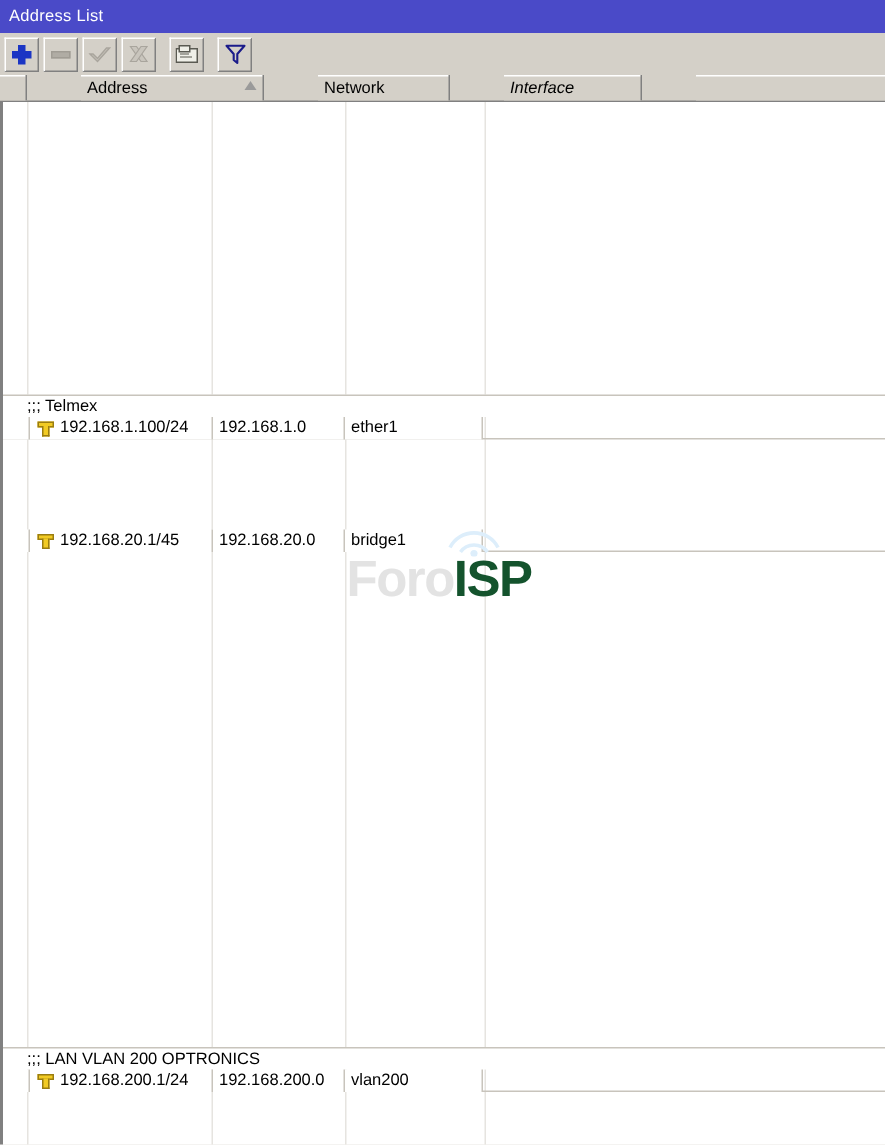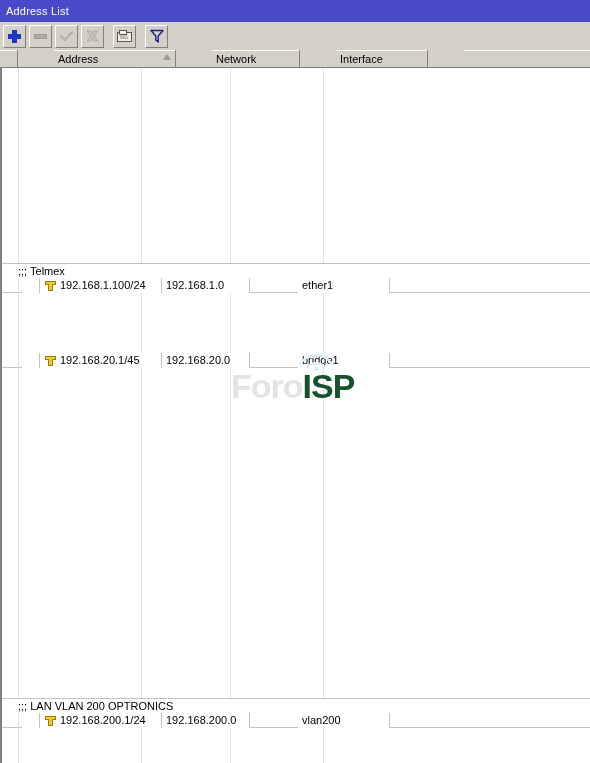--- a/index.html
+++ b/index.html
@@ -86,21 +86,21 @@
     position:relative;
     overflow:hidden;
     white-space:nowrap;
   }
   .ch:after{
     content:"";position:absolute;left:0;top:0;width:100%;height:1px;background:#ffffff;
   }
   .ch-flag{width:18px;padding-left:0;}
   .ch-addr{width:122px;}
   .ch-net{width:88px;}
-  .ch-iface{width:92px;}
+  .ch-iface{width:92px;font-style:italic;}
   .ch-rest{flex:1;border-right:none;}
   .sortarrow{
     position:absolute;right:4px;top:4px;
     width:0;height:0;
     border-left:4px solid transparent;
     border-right:4px solid transparent;
     border-bottom:6px solid #9a9a9a;
   }
 
   
@@ -112,21 +112,20 @@
     overflow:hidden;
   }
   
   .vguide{position:absolute;top:0;bottom:0;width:1px;background:#e6e4e0;}
 
   .row{
     position:absolute;left:0;width:588px;height:15px;
     display:flex;align-items:center;
     box-sizing:border-box;
     font-size:11px;
-    padding-left:20px;
   }
   .row.sep-top{border-top:1px solid #c8c4bc;}
   .row.sep-bot{border-bottom:1px solid #c8c4bc;}
 
   .cmt{
     background:#ffffff;
     color:#000000;
     padding-left:16px;
     white-space:nowrap;
   }
@@ -135,21 +134,21 @@
     height:15px;box-sizing:border-box;
     display:flex;align-items:center;
     border-right:1px solid #c8c4bc;
     padding-left:4px;
     white-space:nowrap;overflow:hidden;
     background:#ffffff;
   }
   .c-flag{width:18px;padding-left:0;border-right:1px solid #c8c4bc;}
   .c-addr{width:122px;padding-left:0;}
   .c-net{width:88px;}
-  .c-iface{width:92px;margin-left:48px;}
+  .c-iface{width:92px;}
 
   
   .ico-addr{
     position:relative;width:11px;height:12px;margin-left:5px;margin-right:4px;flex:0 0 auto;
   }
   .ico-addr .bar{
     position:absolute;left:0;top:2px;width:11px;height:4px;
     background:#f2cb23;border:1px solid #9a7d10;box-sizing:border-box;
   }
   .ico-addr .stem{

